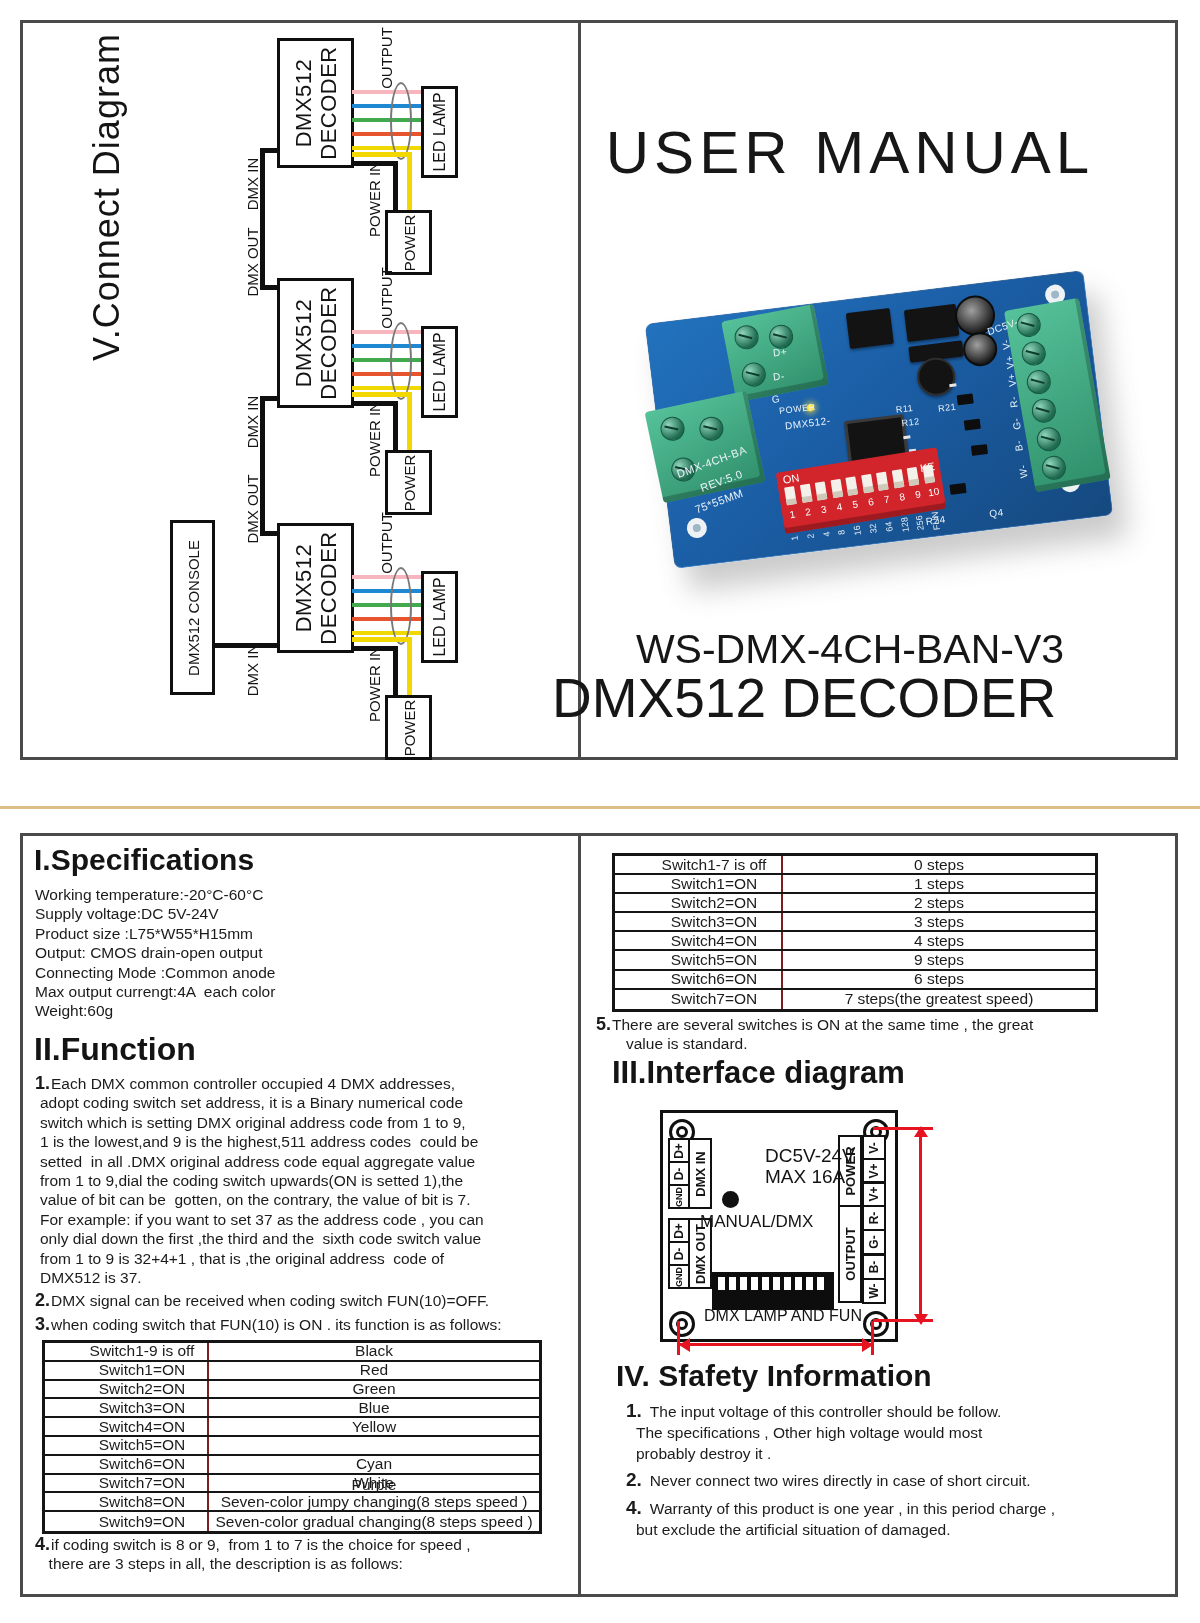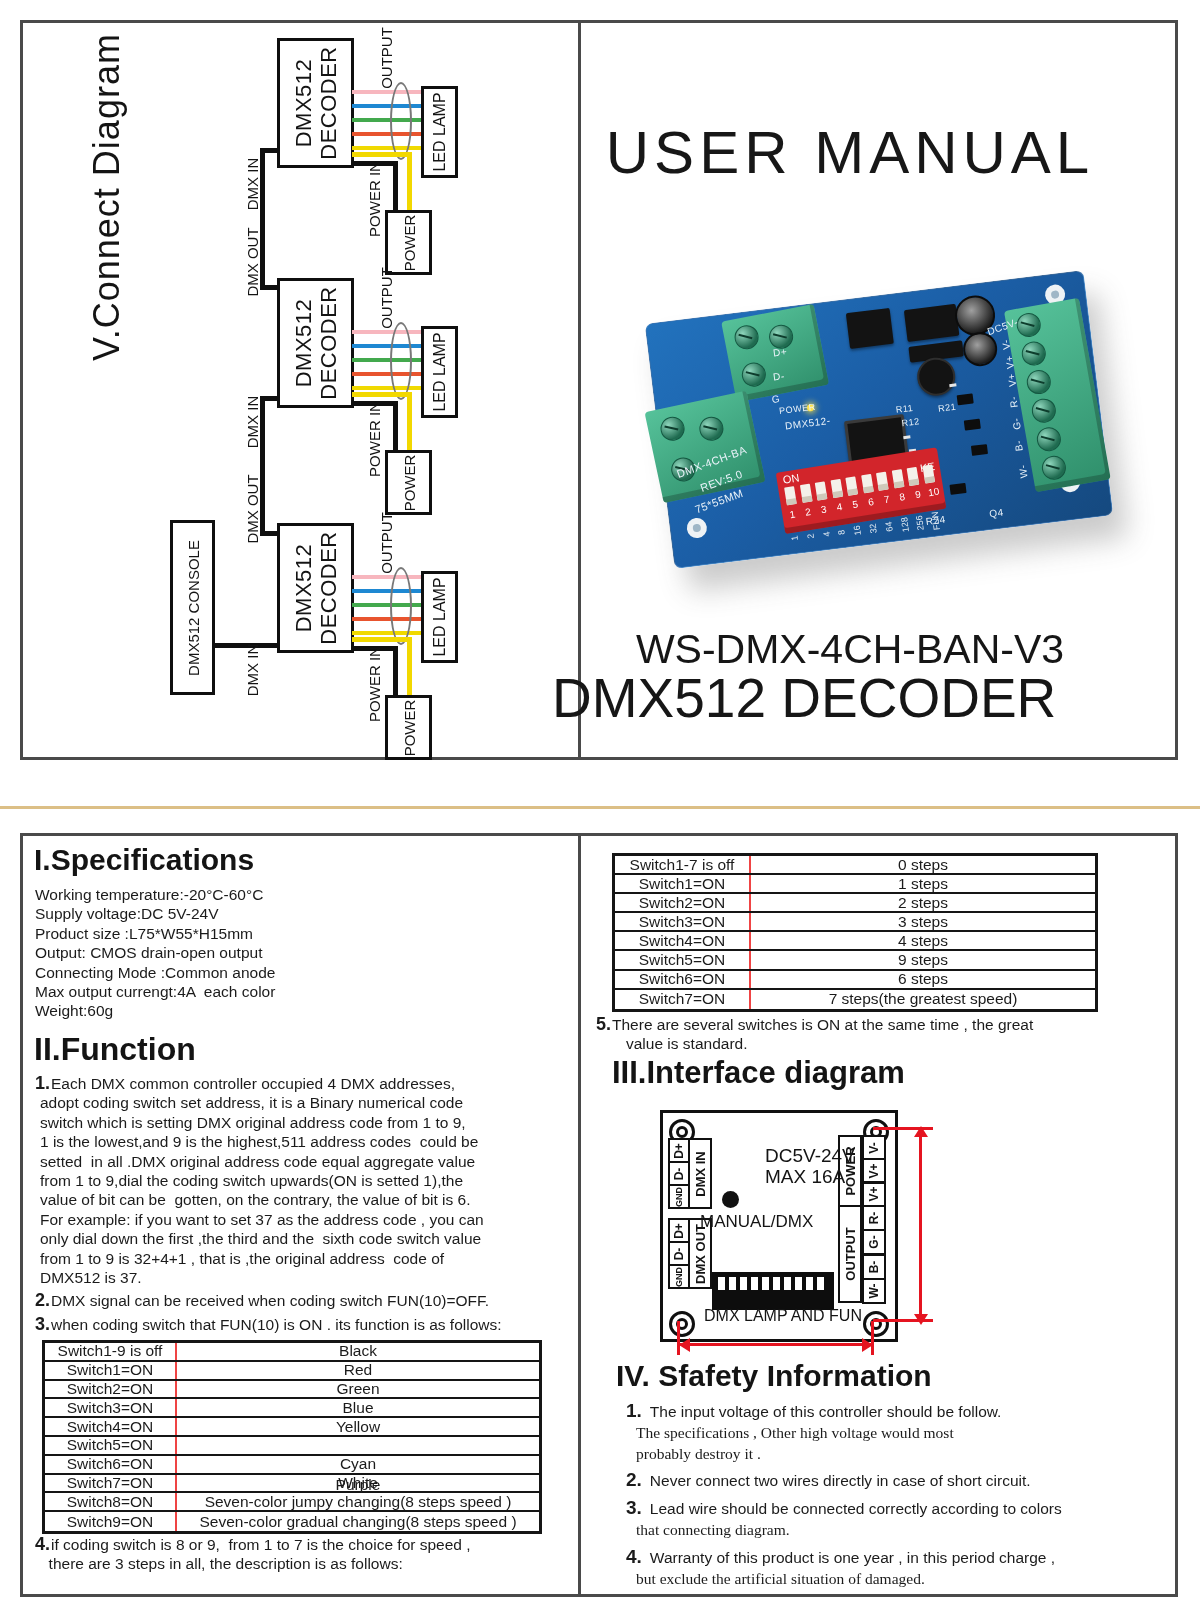--- a/index.html
+++ b/index.html
@@ -60,25 +60,25 @@
   .h2{position:absolute;font-weight:700;color:#141414;}
   .t-line{font-size:15.5px;line-height:19.4px;white-space:pre;}
   .pline{font-size:15.5px;line-height:19.4px;white-space:pre;}
   .cont{padding-left:5px;}
   .pnum{font-weight:700;font-size:18px;line-height:1;padding-right:1px;}
   #fn-paras .para{margin-bottom:4px;}
   .dtable{position:absolute;border:3px solid #151515;background:#fff;}
   .trow{display:flex;box-sizing:border-box;border-bottom:2px solid #151515;}
   .trow:last-child{border-bottom:none;}
   .tcell{display:flex;align-items:center;justify-content:center;font-size:15.5px;line-height:16px;}
-  .c0{border-right:2px solid #ef4444;}
+  .c0{border-right:2px solid #7f1d1d;margin-left:32px;}
   #safety-items .pline{line-height:20.8px;}
   #safety-items .para{margin-bottom:6px;}
   #safety-items .pnum{font-size:19px;padding-right:8px;}
-  #safety-items .cont{padding-left:10px;font-family:Liberation Serif, serif;}
+  #safety-items .cont{padding-left:10px;}
   #note5 .cont{padding-left:30px;}
 
   
   #iface{position:absolute;left:66px;top:260px;width:310px;height:272px;}
   #iface-board{position:absolute;left:12px;top:15px;width:232px;height:226px;border:3px solid #101010;background:#fff;}
   .screw{position:absolute;width:20px;height:20px;border-radius:50%;border:3px solid #101010;background:#fff;}
   .screw:after{content:"";position:absolute;left:4px;top:4px;width:6px;height:6px;border-radius:50%;border:3px solid #101010;}
   .cell{position:absolute;border:2px solid #101010;background:#fff;box-sizing:border-box;}
   .red{position:absolute;background:#e51420;}
   .arrN,.arrS,.arrW,.arrE{position:absolute;width:0;height:0;border:7px solid transparent;}
@@ -331,21 +331,21 @@
 
     <div class="h2" style="left:12px;top:196px;font-size:32px;">II.Function</div>
     <div class="abs" id="fn-paras" style="left:13px;top:239px;width:544px;">
         <div class="para">
           <div class="pline"><span class="pnum">1.</span>Each DMX common controller occupied 4 DMX addresses,</div>
           <div class="pline cont">adopt coding switch set address, it is a Binary numerical code</div>
           <div class="pline cont">switch which is setting DMX original address code from 1 to 9,</div>
           <div class="pline cont">1 is the lowest,and 9 is the highest,511 address codes  could be</div>
           <div class="pline cont">setted  in all .DMX original address code equal aggregate value</div>
           <div class="pline cont">from 1 to 9,dial the coding switch upwards(ON is setted 1),the</div>
-          <div class="pline cont">value of bit can be  gotten, on the contrary, the value of bit is 6.</div>
+          <div class="pline cont">value of bit can be  gotten, on the contrary, the value of bit is 7.</div>
           <div class="pline cont">For example: if you want to set 37 as the address code , you can</div>
           <div class="pline cont">only dial down the first ,the third and the  sixth code switch value</div>
           <div class="pline cont">from 1 to 9 is 32+4+1 , that is ,the original address  code of</div>
           <div class="pline cont">DMX512 is 37.</div>
         </div>
         <div class="para">
           <div class="pline"><span class="pnum">2.</span>DMX signal can be received when coding switch FUN(10)=OFF.</div>
         </div>
         <div class="para">
           <div class="pline"><span class="pnum">3.</span>when coding switch that FUN(10) is ON . its function is as follows:</div>
@@ -544,22 +544,18 @@
     <div class="abs" id="safety-items" style="left:44px;top:566px;width:548px;">
         <div class="para">
           <div class="pline"><span class="pnum">1.</span>The input voltage of this controller should be follow.</div>
           <div class="pline cont">The specifications , Other high voltage would most</div>
           <div class="pline cont">probably destroy it .</div>
         </div>
         <div class="para">
           <div class="pline"><span class="pnum">2.</span>Never connect two wires directly in case of short circuit.</div>
         </div>
         <div class="para">
-          <div class="pline"><span class="pnum">3.</span>Lead wire should be connected correctly according to colors</div>
-          <div class="pline cont">that connecting diagram.</div>
-        </div>
-        <div class="para">
           <div class="pline"><span class="pnum">4.</span>Warranty of this product is one year , in this period charge ,</div>
           <div class="pline cont">but exclude the artificial situation of damaged.</div>
         </div>
       </div>
   </div>
 </div>
 
 </body></html>

